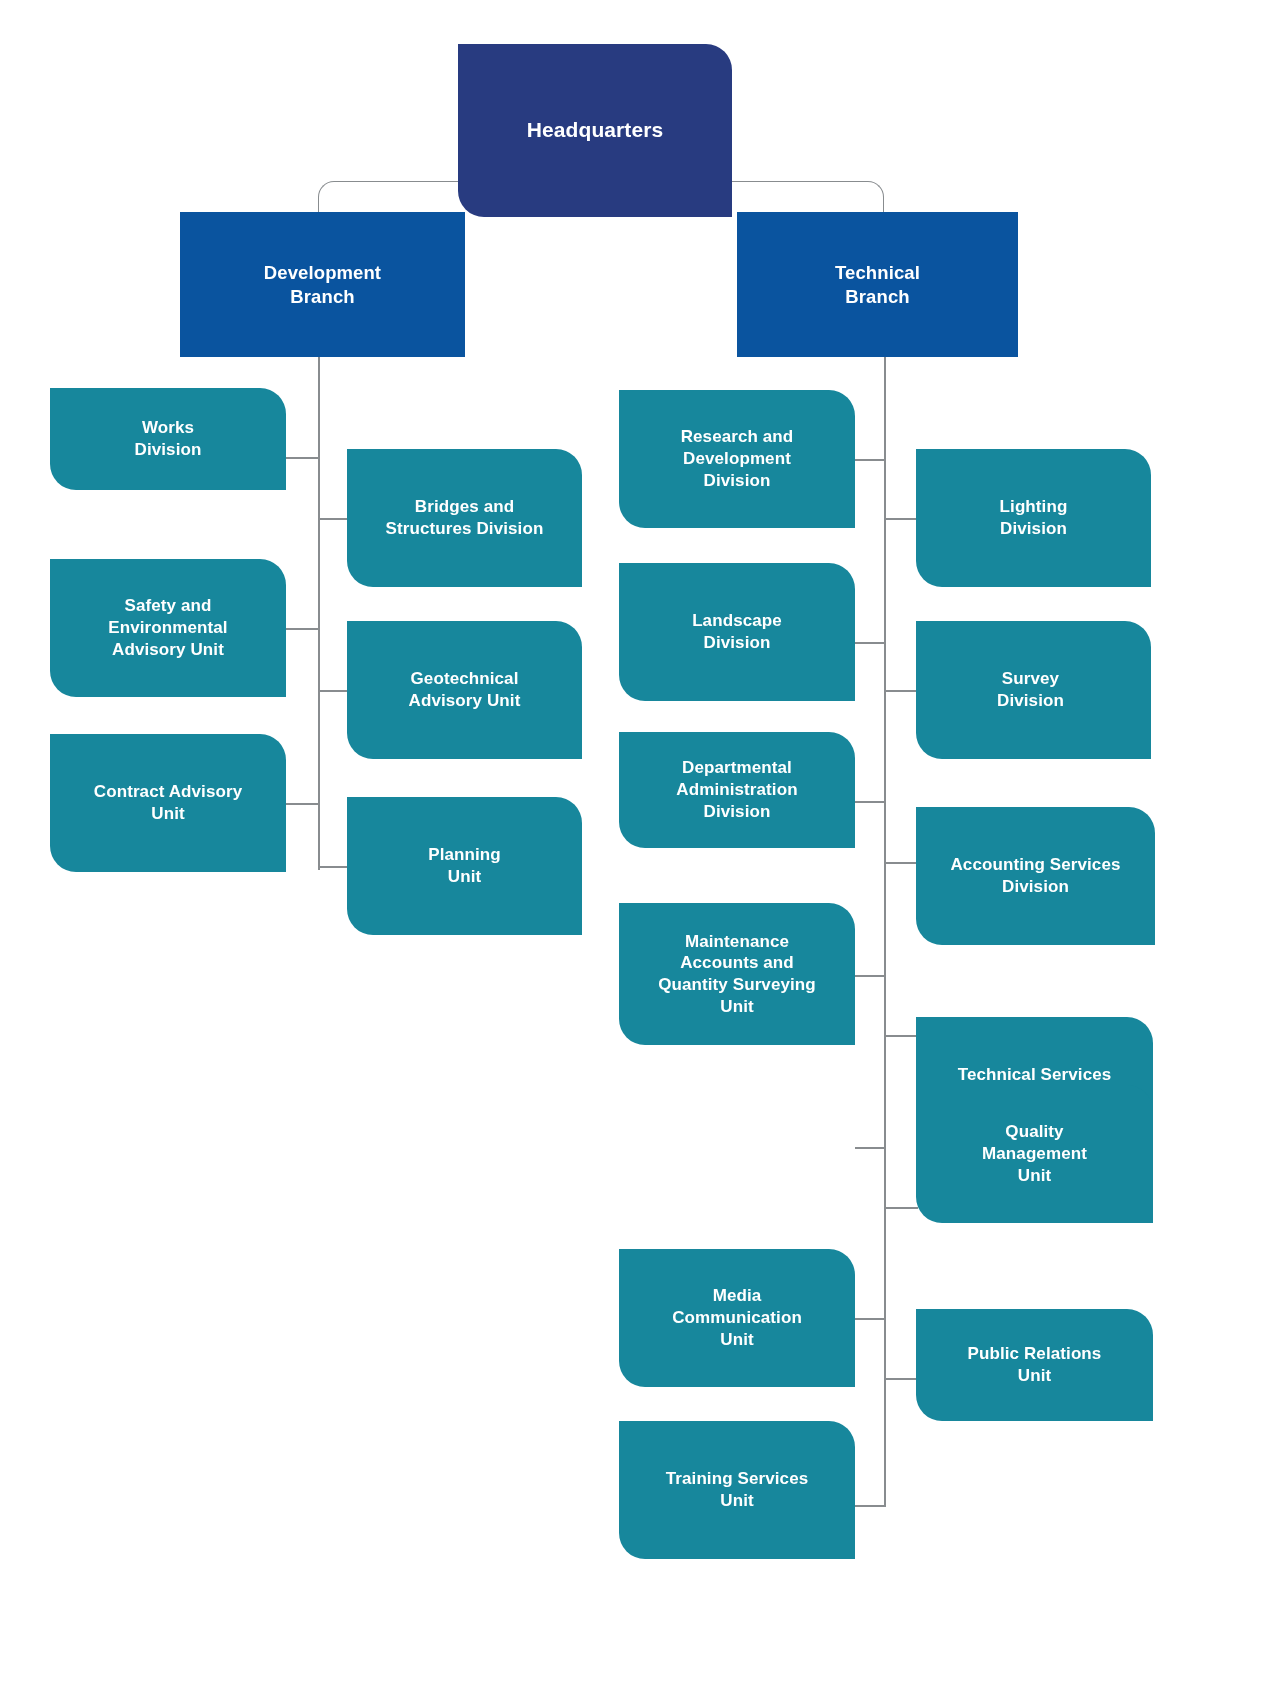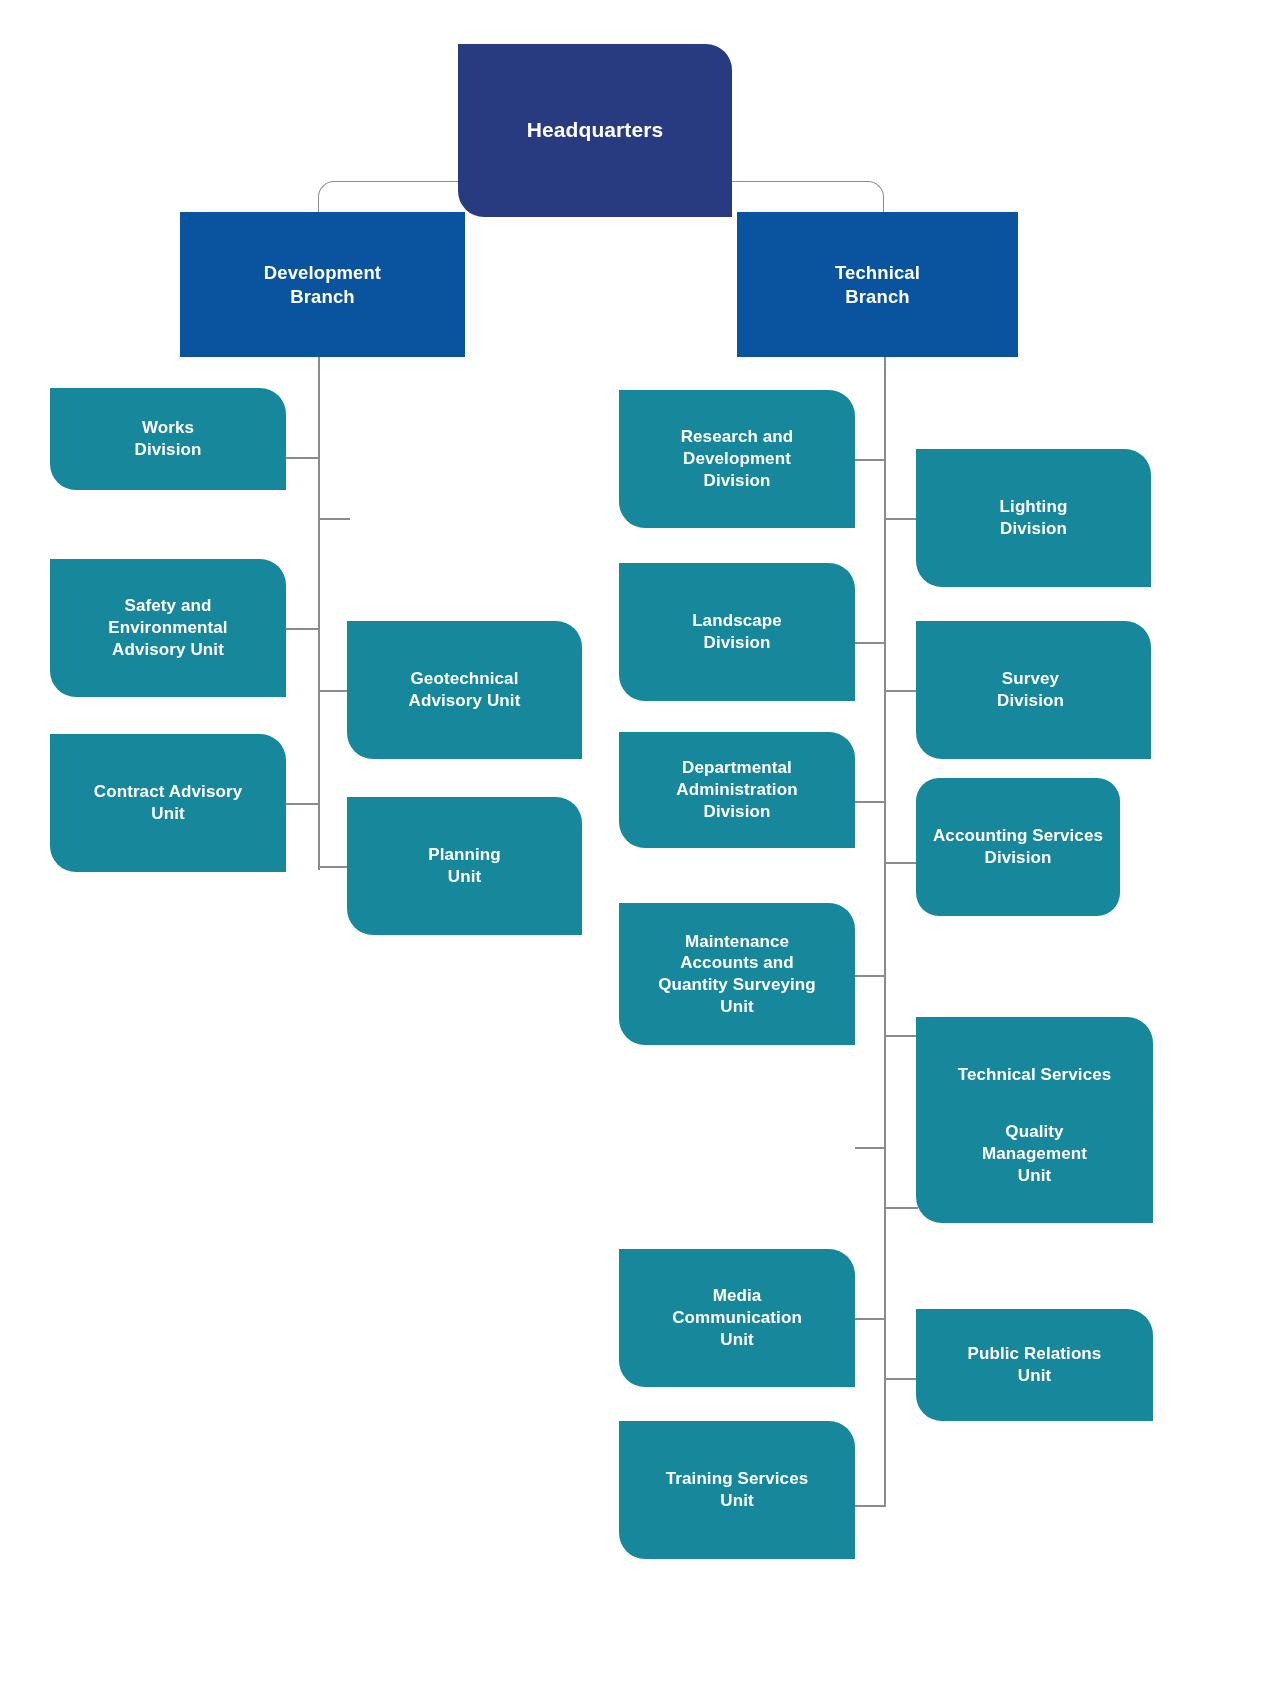--- a/index.html
+++ b/index.html
@@ -148,20 +148,24 @@
     <span class="label">Safety and
 Environmental
 Advisory Unit</span>
   </div>
 
   <div class="node level-2" style="left:50px; top:734px; width:236px; height:138px;">
     <span class="label">Contract Advisory
 Unit</span>
   </div>
 
+  <div class="node level-2" style="left:347px; top:449px; width:235px; height:138px;">
+    <span class="label">Bridges and
+Structures Division</span>
+  </div>
 
   <div class="node level-2" style="left:347px; top:621px; width:235px; height:138px;">
     <span class="label">Geotechnical
 Advisory Unit</span>
   </div>
 
   <div class="node level-2" style="left:347px; top:797px; width:235px; height:138px;">
     <span class="label">Planning
 Unit</span>
   </div>
@@ -205,21 +209,21 @@
   <div class="node level-2" style="left:916px; top:449px; width:235px; height:138px;">
     <span class="label">Lighting
 Division</span>
   </div>
 
   <div class="node level-2" style="left:916px; top:621px; width:235px; height:138px;padding-left:8px;">
     <span class="label">Survey
 Division</span>
   </div>
 
-  <div class="node level-2" style="left:916px; top:778px; width:204px; height:138px;border-radius:23px;">
+  <div class="node level-2" style="left:916px; top:807px; width:239px; height:138px;">
     <span class="label">Accounting Services
 Division</span>
   </div>
 
   <div class="node level-2" style="left:916px; top:1017px; width:237px; height:138px;">
     <span class="label">Technical Services
 Unit</span>
   </div>
 
   <div class="node level-2" style="left:916px; top:1085px; width:237px; height:138px;">

